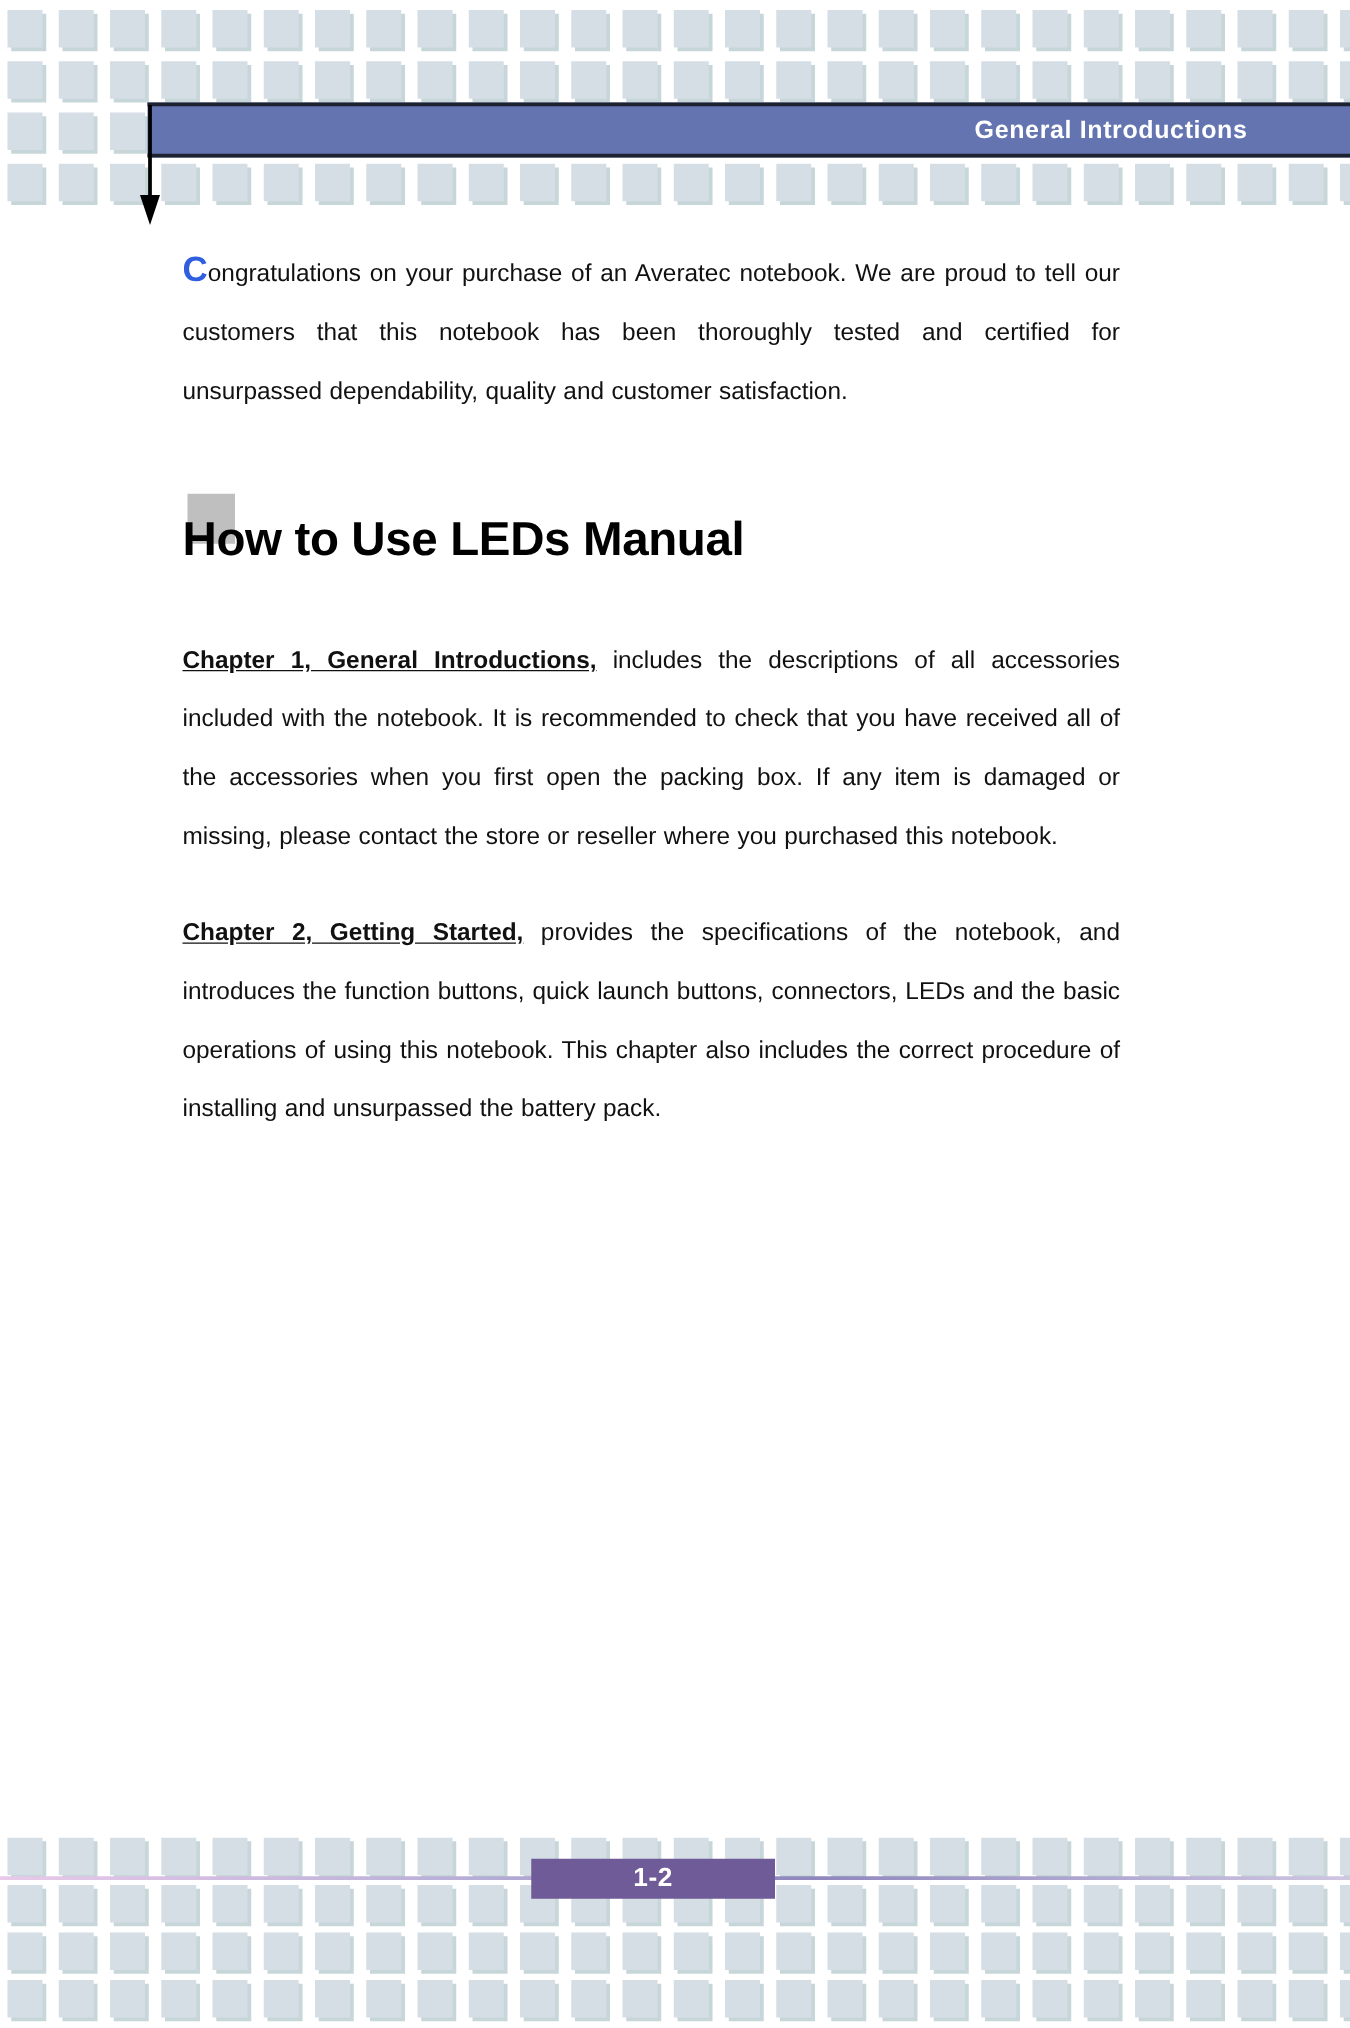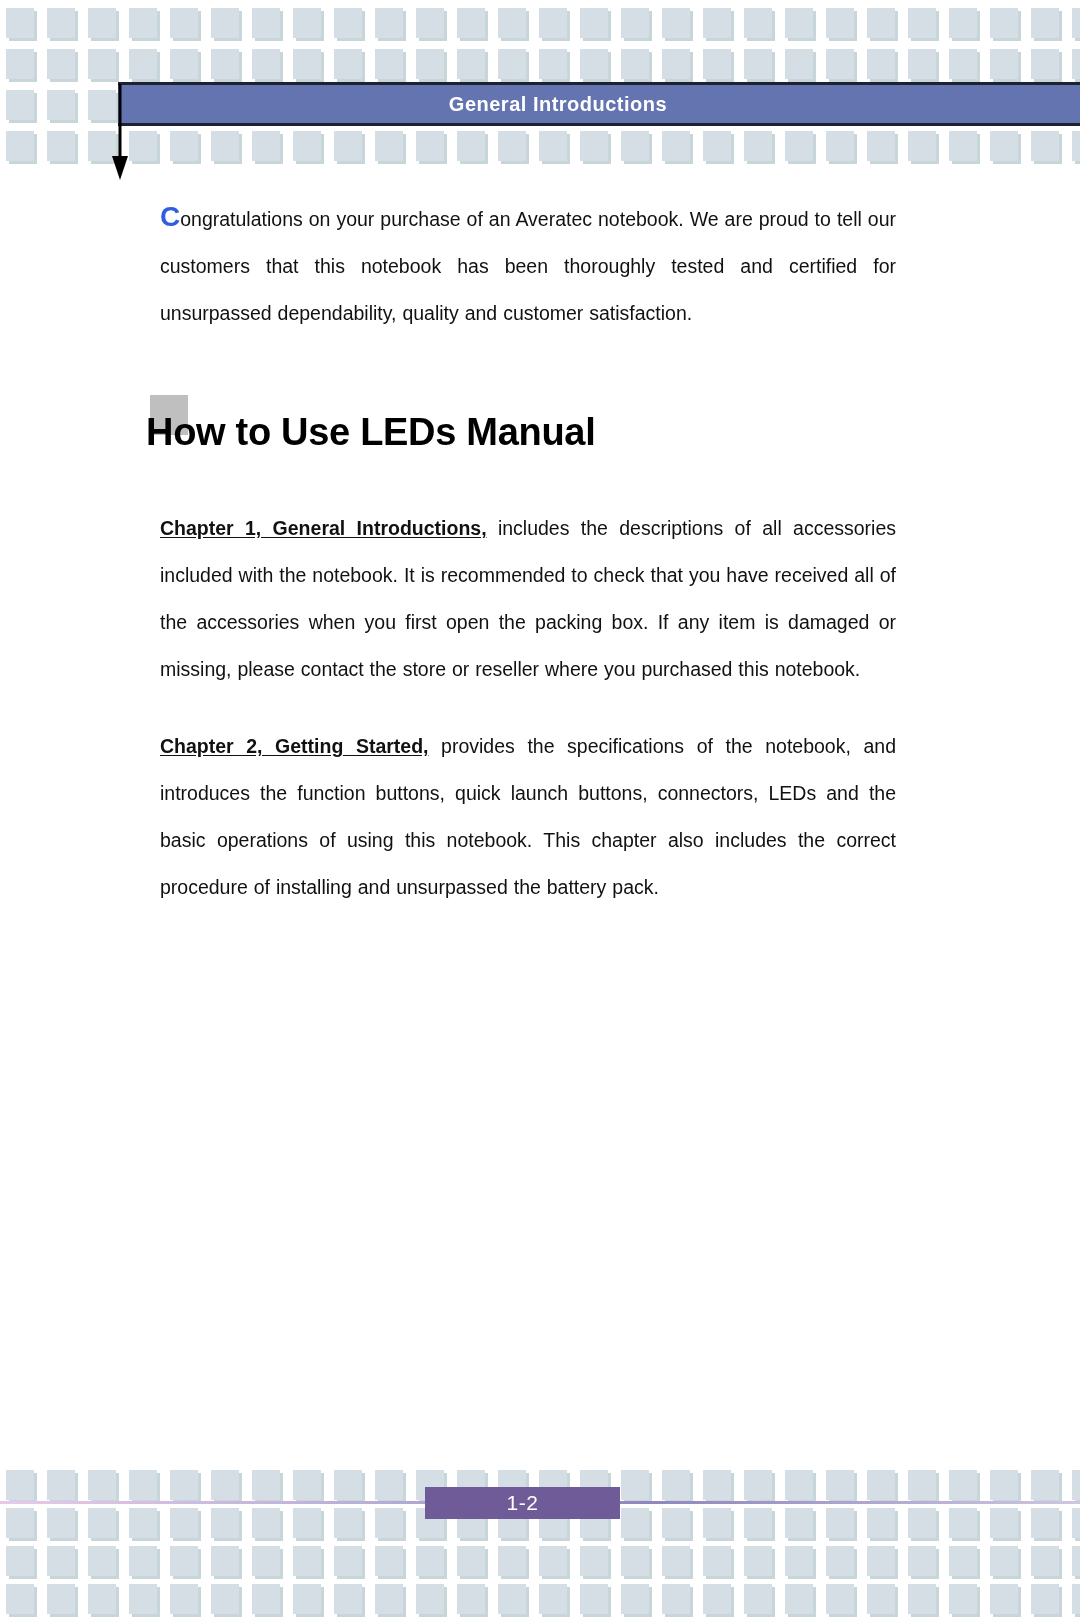--- a/index.html
+++ b/index.html
@@ -75,21 +75,21 @@
 
   
   #content {
     position: absolute;
     left: 146px;
     top: 196px;
     width: 750px;
   }
 
   p.body-text {
-    margin: 0 0 30px 14px;
+    margin: 0 0 30px 0;
     font-size: 19.5px;
     line-height: 47px;
     color: #111111;
     text-align: justify;
     text-justify: inter-word;
     word-spacing: 0.5px;
   }
   p.body-text:last-child { margin-bottom: 0; }
 
   .dropcap {
@@ -147,21 +147,21 @@
     width: 195px;
     height: 32px;
     background: #6f5b97;
     display: flex;
     align-items: center;
     justify-content: center;
   }
   #page-number {
     color: #ffffff;
     font-size: 21px;
-    font-weight: normal;
+    font-weight: bold;
     letter-spacing: 0.5px;
   }
 </style>
 </head>
 <body>
 
 <div id="page">
 
   <div class="square-band" id="top-band" style="top:8px; height:164px;">
       <div class="sq-row" style="position: absolute; left: 0px; top: 0px; width: 1080px;">
@@ -275,21 +275,21 @@
         <div class="sq" style="left: 826px; background: rgb(214, 222, 229);"></div>
         <div class="sq" style="left: 867px; background: rgb(214, 222, 229);"></div>
         <div class="sq" style="left: 908px; background: rgb(214, 222, 229);"></div>
         <div class="sq" style="left: 949px; background: rgb(214, 222, 229);"></div>
         <div class="sq" style="left: 990px; background: rgb(214, 222, 229);"></div>
         <div class="sq" style="left: 1031px; background: rgb(214, 222, 229);"></div>
         <div class="sq" style="left: 1072px; background: rgb(214, 222, 229);"></div>
       </div>
     </div>
 
-  <div id="header-bar" style="z-index: 5; justify-content: center;">
+  <div id="header-bar" style="z-index: 5;">
     <span id="header-title">General Introductions</span>
   </div>
 
   <svg id="header-arrow" viewBox="0 0 16 96" style="z-index: 6;">
     <line x1="8" y1="0" x2="8" y2="78" stroke="#000000" stroke-width="3"></line>
     <polygon points="0,72 16,72 8,96" fill="#000000"></polygon>
   </svg>
 
   <div id="content">
 

